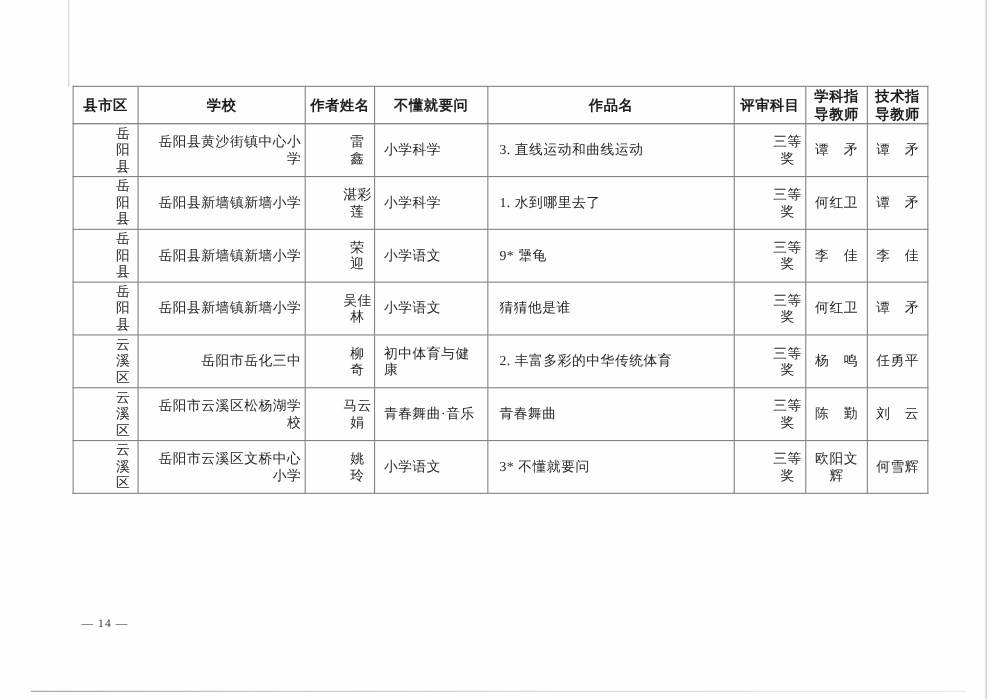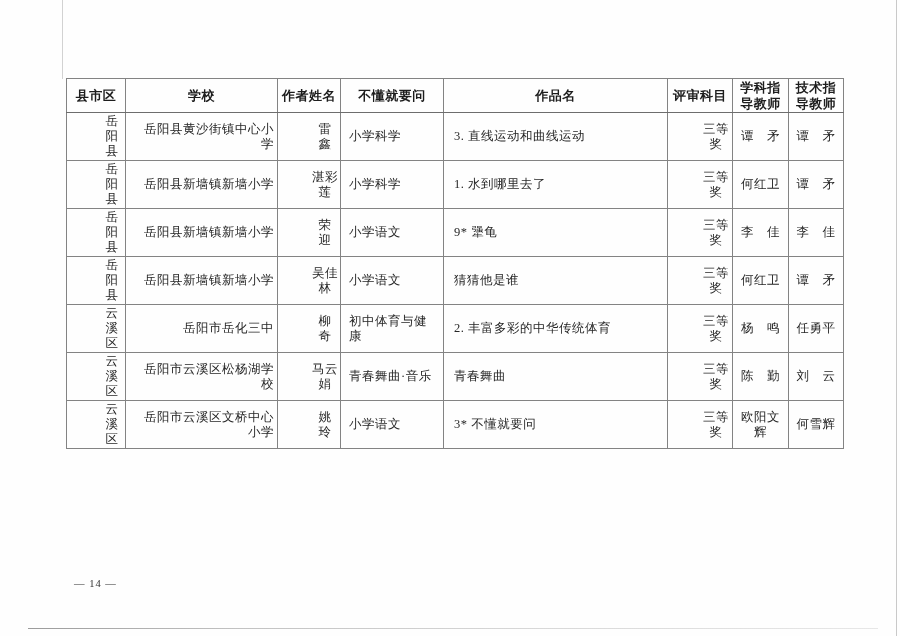--- a/index.html
+++ b/index.html
@@ -70,21 +70,20 @@
   table.award-table tbody td.col4 { text-align: left; padding-left: 10px; padding-right: 4px; }
   table.award-table tbody td.col6,
   table.award-table tbody td.col7 { padding-left: 4px; padding-right: 4px; }
   .page-number {
     position: absolute;
     left: 74px; top: 562px;
     font-size: 10.5px;
     letter-spacing: 1px;
     color: #333333;
     font-family: "Liberation Serif", "DejaVu Serif", serif;
-    margin-top: 16px;
   }
 </style>
 </head>
 <body>
 
 <div class="page">
   <div class="scan-left"></div>
   <div class="scan-right"></div>
   <div class="scan-bottom"></div>
 

